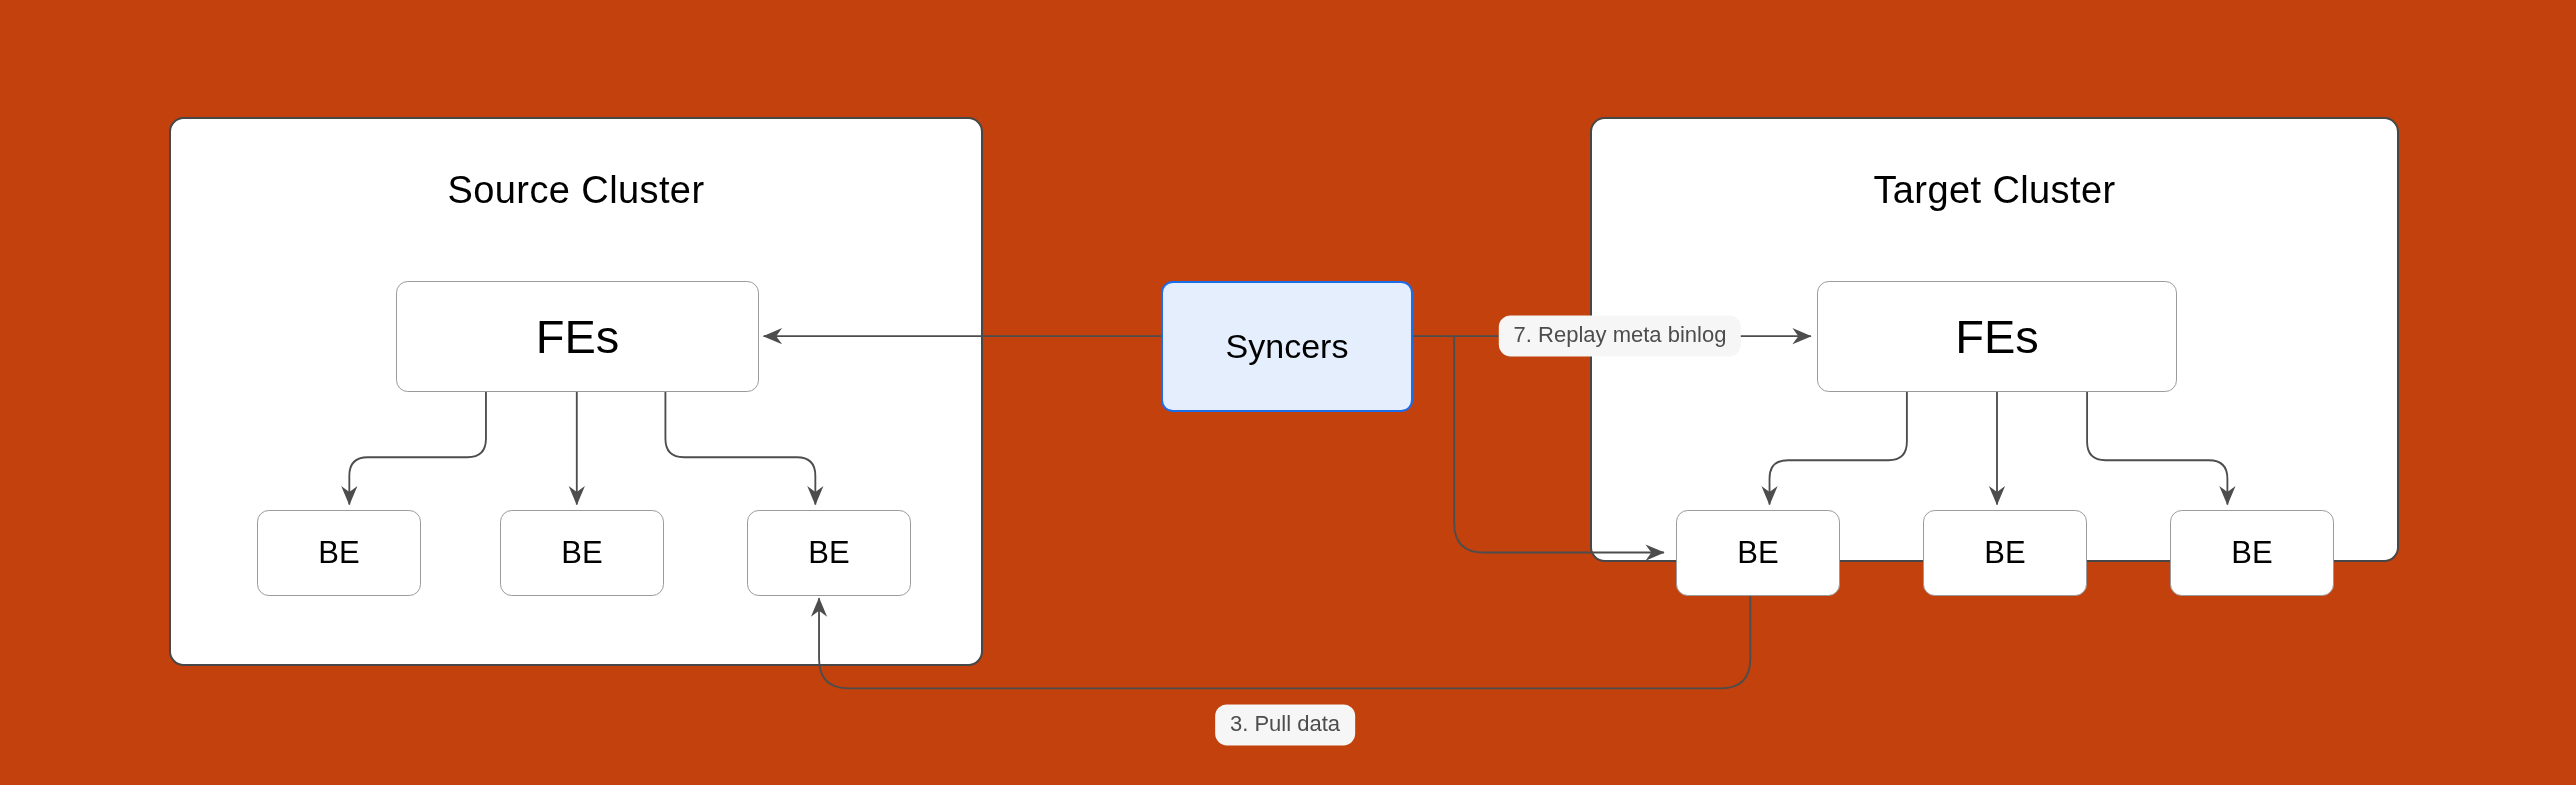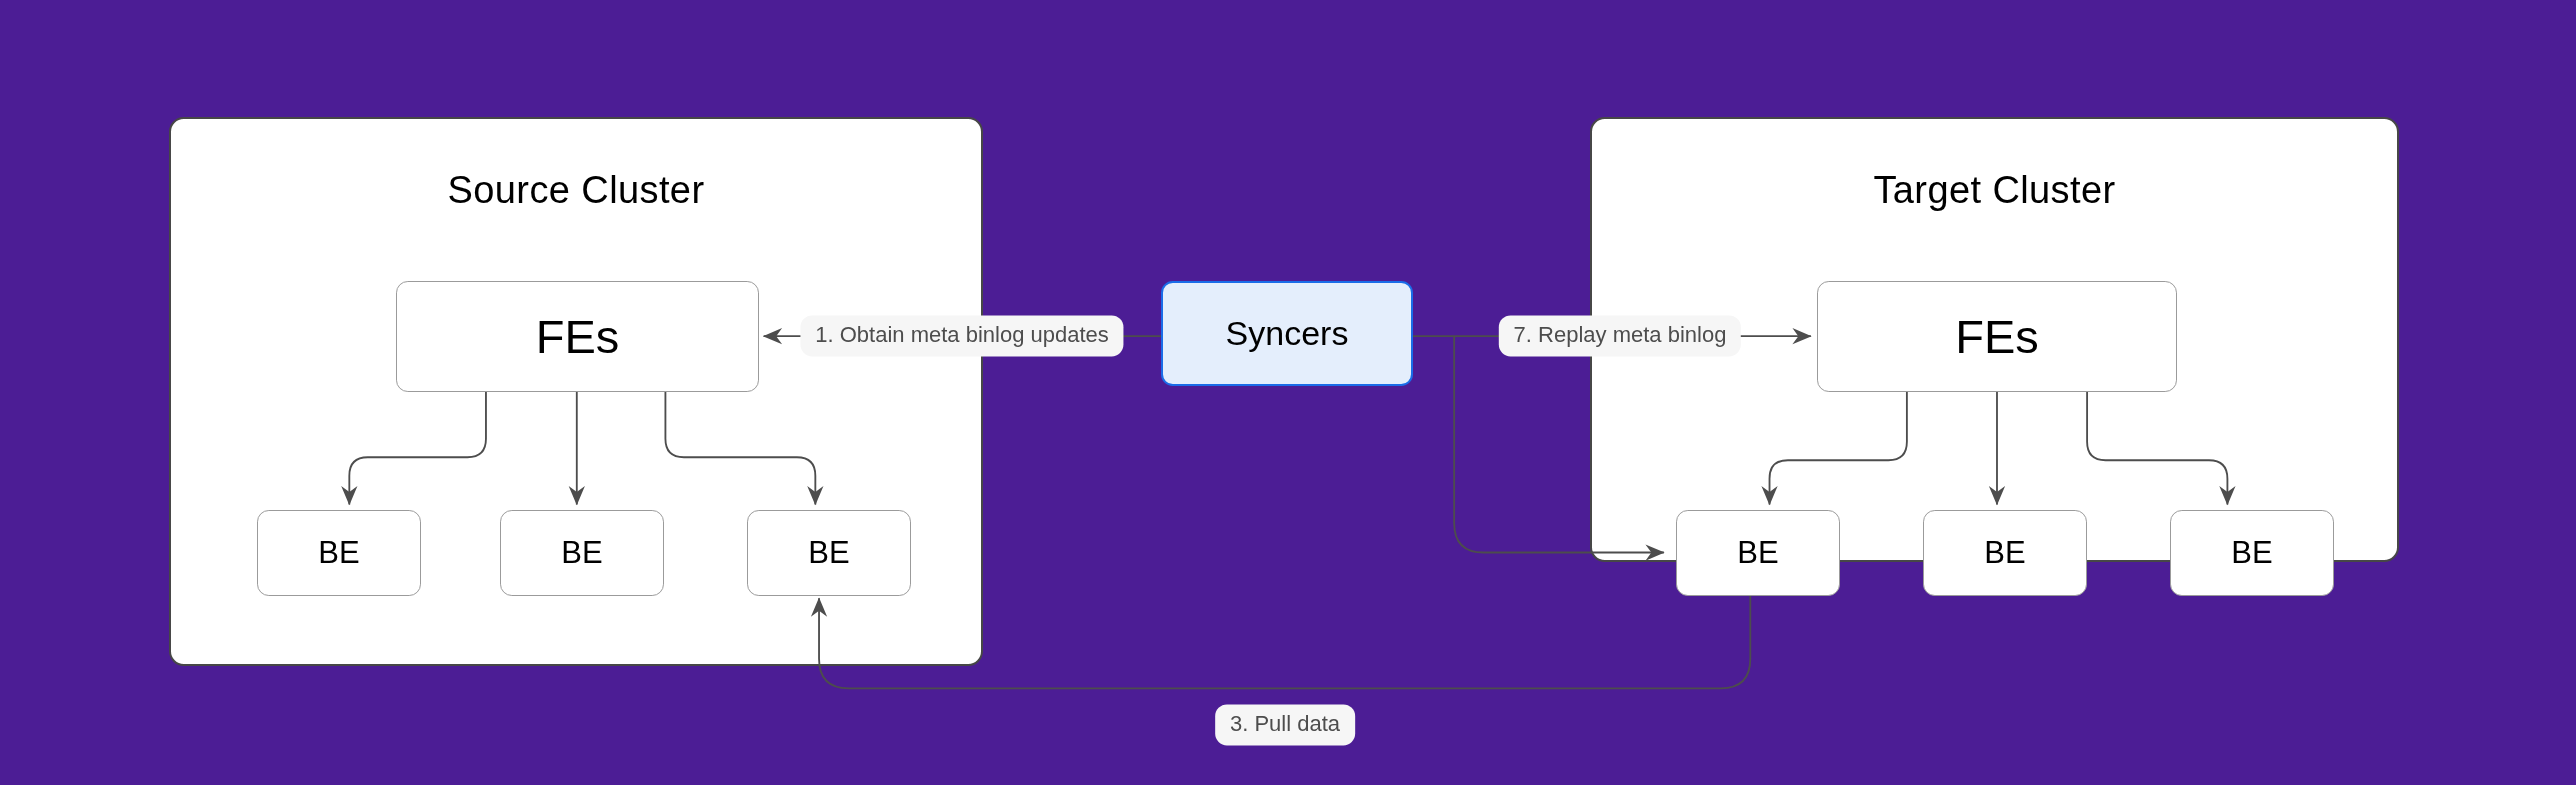--- a/index.html
+++ b/index.html
@@ -1,21 +1,21 @@
 <!DOCTYPE html>
 <html style="font-size:11.8px"><head>
 <meta charset="utf-8">
 <title>Cluster Sync Diagram</title>
 <style>
   html, body { margin: 0; padding: 0; background: #efefef; }
   .canvas {
     position: relative;
     width: 2576px;
     height: 786px;
-    background: #4c1d95;
+    background: #c2410c;
     font-family: "Liberation Sans", "DejaVu Sans", sans-serif;
     overflow: hidden;
   }
   .edges-svg {
     position: absolute;
     left: 0; top: 0;
     width: 2576px; height: 786px;
     pointer-events: none;
   }
   .cluster {
@@ -63,21 +63,21 @@
     font-size: 22px;
     color: #4d4d4d;
     white-space: nowrap;
     line-height: 1.2;
   }
   
   .cluster.src { left: 169px;  top: 117px; width: 814px; height: 549px; }
   .cluster.tgt { left: 1590px; top: 117px; width: 809px; height: 445px; }
   .fes-src { left: 396px;  top: 281px; width: 363px; height: 111px; }
   .fes-tgt { left: 1817px; top: 281px; width: 360px; height: 111px; }
-  .syncers-node { left: 1161px; top: 281px; width: 252px; height: 105px; }
+  .syncers-node { left: 1161px; top: 281px; width: 252px; height: 131px; }
   .be-src-1 { left: 249px;  top: 510px; width: 164px; height: 86px; }
   .be-src-2 { left: 492px;  top: 510px; width: 164px; height: 86px; }
   .be-src-3 { left: 739px; top: 510px; width: 164px; height: 86px; }
   .be-tgt-1 { left: 1668px; top: 510px; width: 164px; height: 86px; }
   .be-tgt-2 { left: 1915px; top: 510px; width: 164px; height: 86px; }
   .be-tgt-3 { left: 2162px; top: 510px; width: 164px; height: 86px; }
   .lbl-obtain { left: 962px; top: 336px; }
   .lbl-replay { left: 1620px; top: 336px; }
   .lbl-pull   { left: 1285px; top: 688px; margin-top: 37px; }
 </style>
@@ -124,18 +124,17 @@
   <div class="node be be-src-2">BE</div>
   <div class="node be be-src-3">BE</div>
 
   <div class="node syncers syncers-node">Syncers</div>
 
   <div class="node fes fes-tgt">FEs</div>
   <div class="node be be-tgt-1">BE</div>
   <div class="node be be-tgt-2">BE</div>
   <div class="node be be-tgt-3">BE</div>
 
-  <div class="edge-label lbl-obtain">1. Obtain meta binlog updates</div>
   <div class="edge-label lbl-replay">7. Replay meta binlog</div>
   <div class="edge-label lbl-pull">3. Pull data</div>
 
 </div>
 
 
 </body></html>

